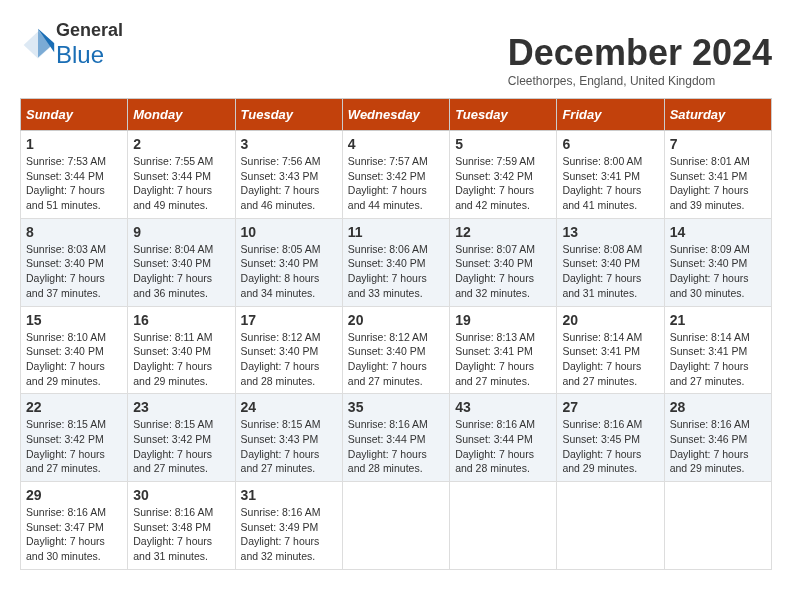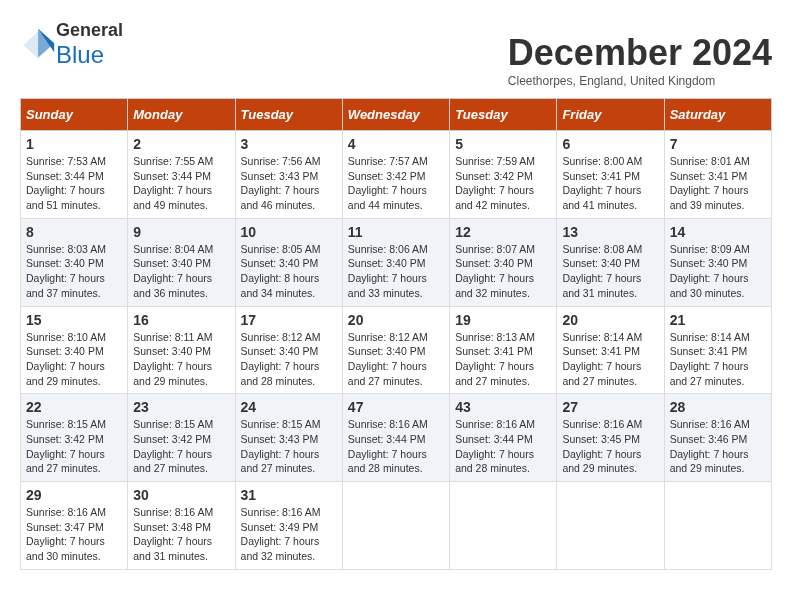--- a/index.html
+++ b/index.html
@@ -271,21 +271,21 @@
           <span class="cell-line">Sunset: 3:42 PM</span>
           <span class="cell-line">Daylight: 7 hours and 27 minutes.</span>
         </td>
         <td>
           <span class="day-num">24</span>
           <span class="cell-line">Sunrise: 8:15 AM</span>
           <span class="cell-line">Sunset: 3:43 PM</span>
           <span class="cell-line">Daylight: 7 hours and 27 minutes.</span>
         </td>
         <td>
-          <span class="day-num">47</span>
+          <span class="day-num">35</span>
           <span class="cell-line">Sunrise: 8:16 AM</span>
           <span class="cell-line">Sunset: 3:44 PM</span>
           <span class="cell-line">Daylight: 7 hours and 28 minutes.</span>
         </td>
         <td>
           <span class="day-num">43</span>
           <span class="cell-line">Sunrise: 8:16 AM</span>
           <span class="cell-line">Sunset: 3:44 PM</span>
           <span class="cell-line">Daylight: 7 hours and 28 minutes.</span>
         </td>

